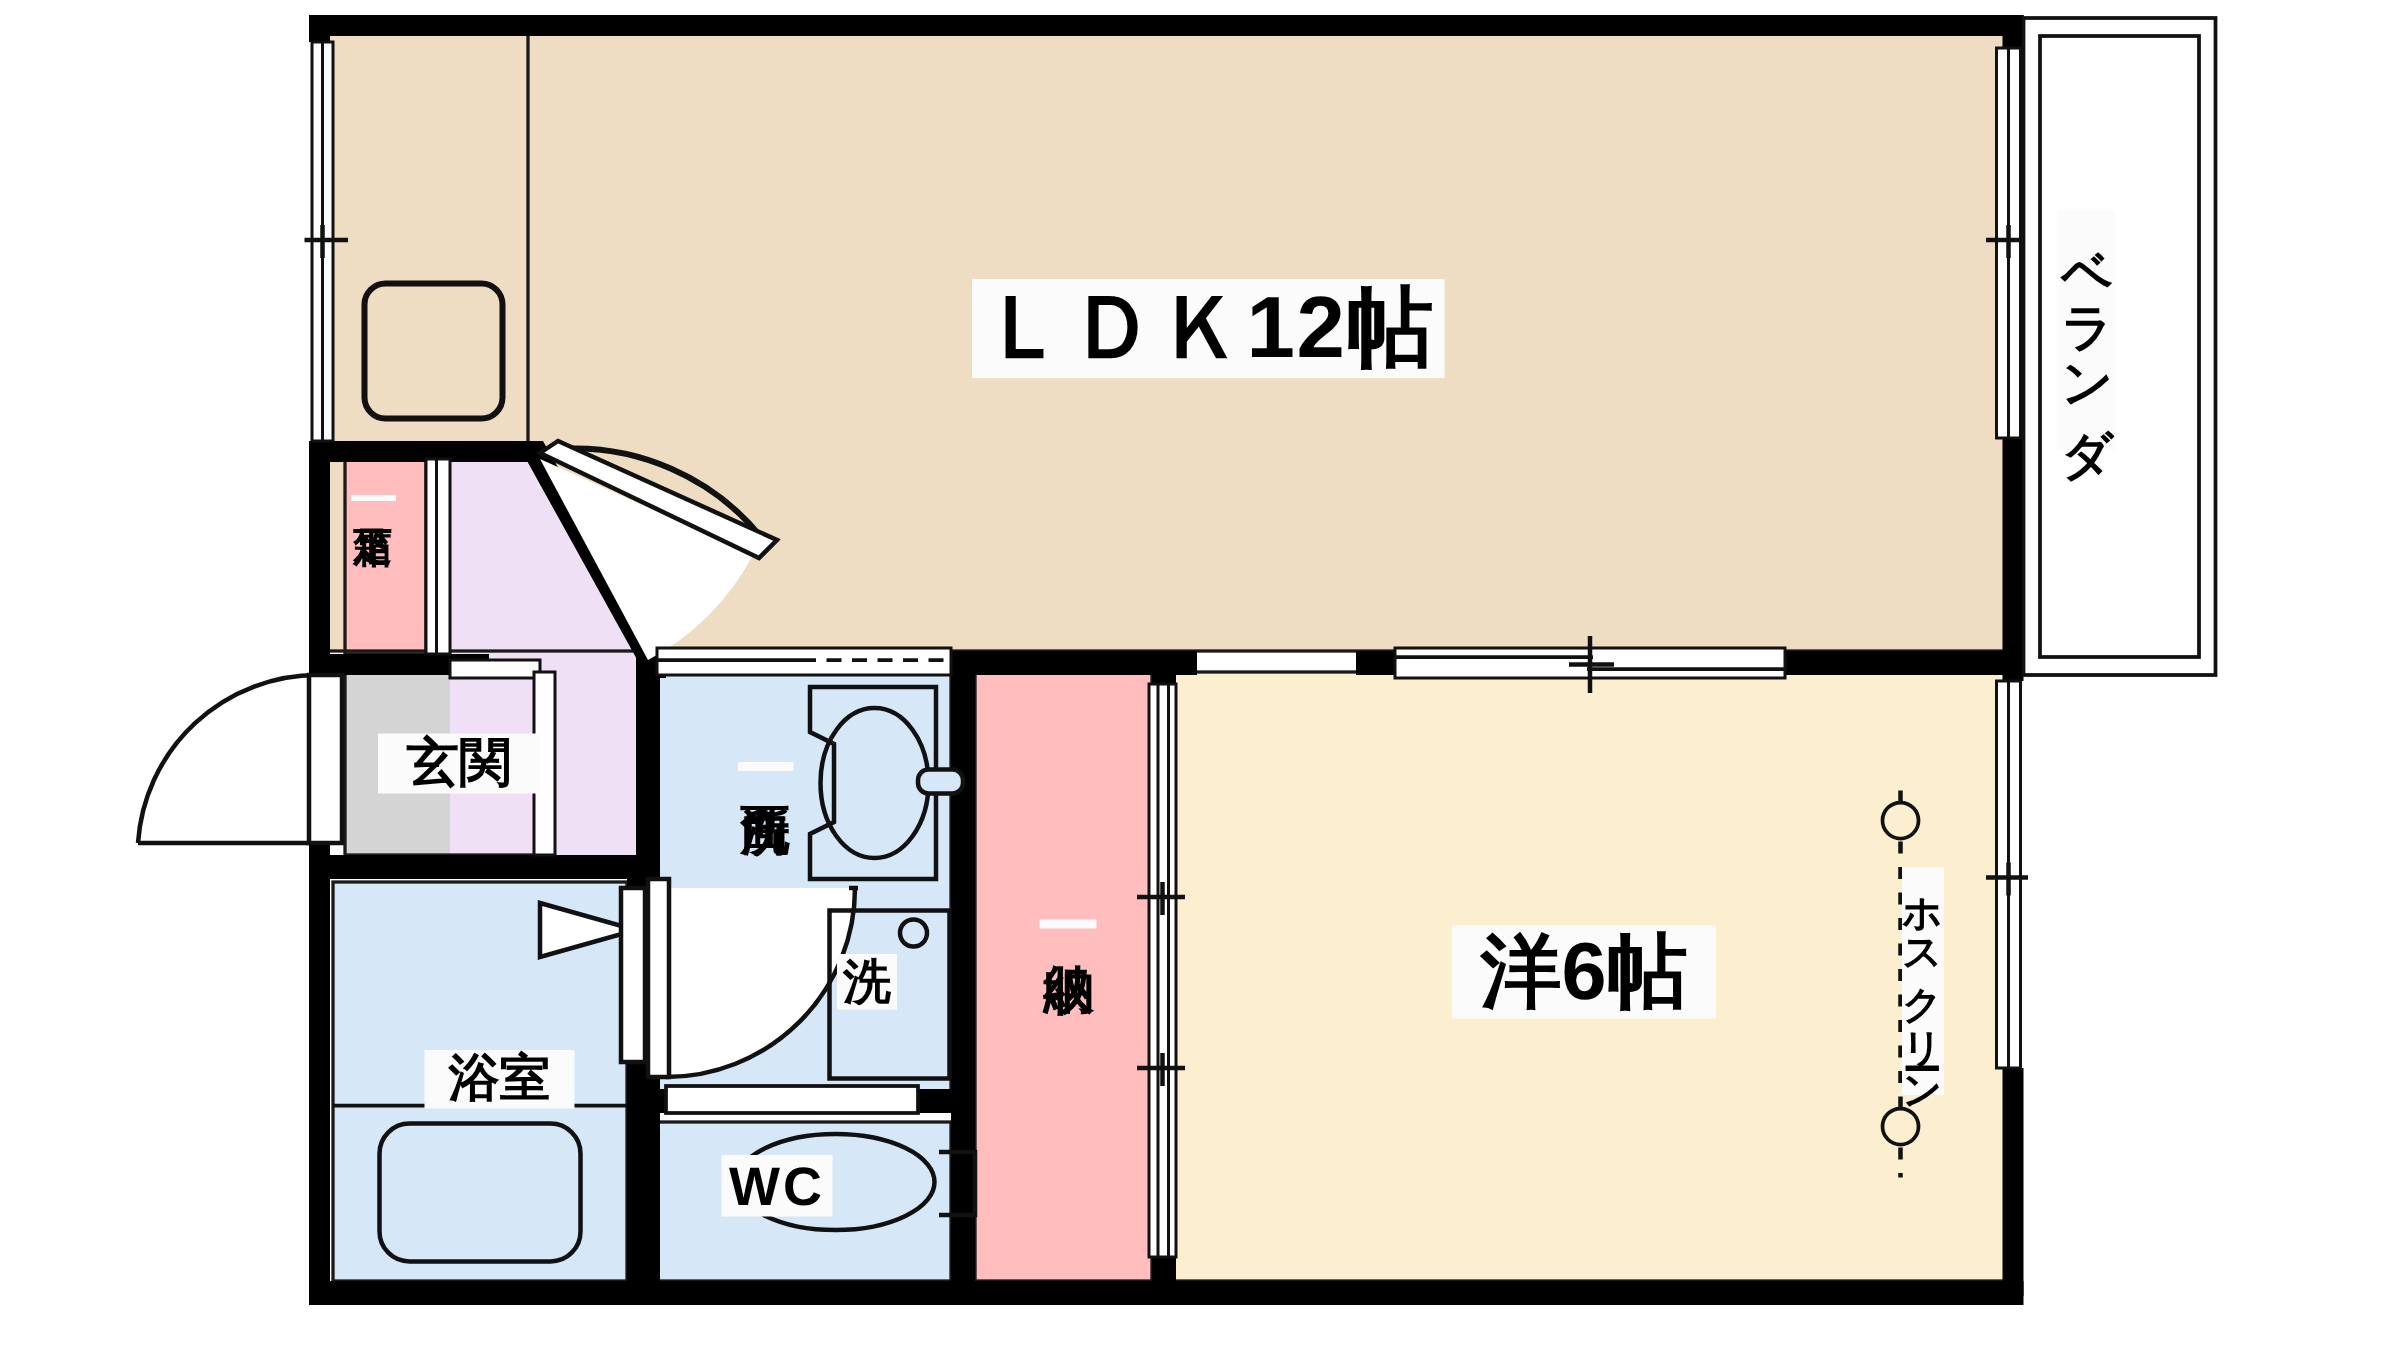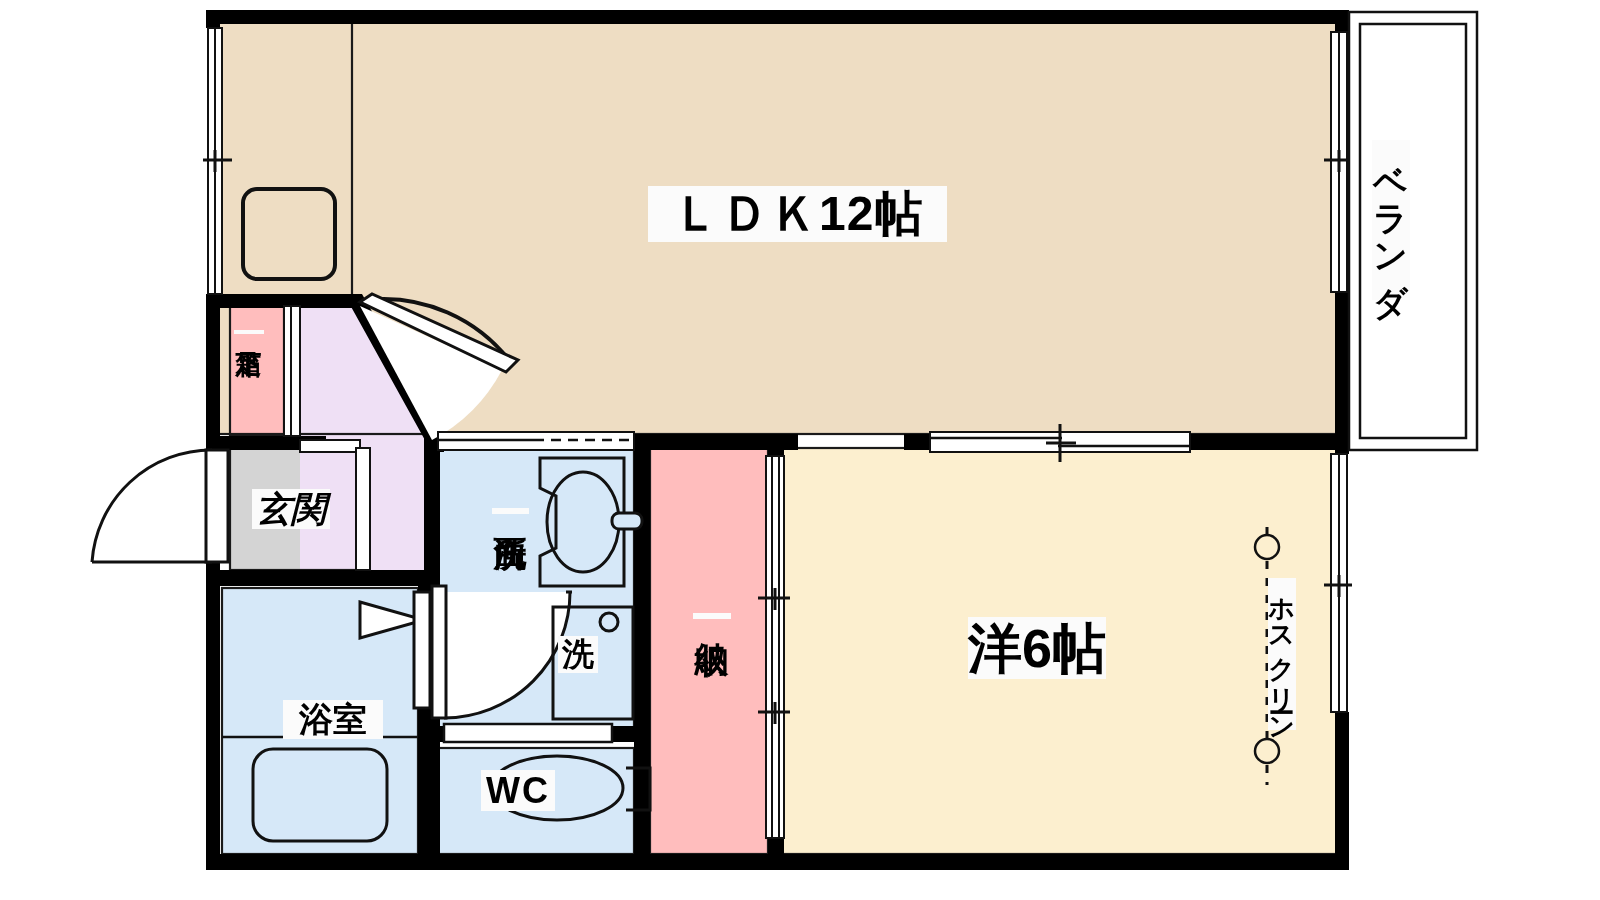--- a/index.html
+++ b/index.html
@@ -41,23 +41,23 @@
     white-space: pre;
     line-height: 1.04;
     font-weight: 700;
     letter-spacing: 0px;
   }
   .lbl.vert {
     writing-mode: vertical-rl;
     text-orientation: upright;
     line-height: 1.0;
   }
-  .lbl-ldk   { left: 648px; top: 186px; font-size: 48px; padding: 3px 24px; letter-spacing: 1px; }
-  .lbl-yoshitsu { left: 968px; top: 617px; font-size: 54px; padding: 3px 0; }
-  .lbl-genkan { left: 252px; top: 489px; font-size: 35px; padding: 2px 4px; font-style: italic; }
+  .lbl-ldk   { left: 648px; top: 186px; font-size: 58px; padding: 3px 6px; letter-spacing: 1px; }
+  .lbl-yoshitsu { left: 968px; top: 617px; font-size: 54px; padding: 3px 19px; }
+  .lbl-genkan { left: 252px; top: 489px; font-size: 35px; padding: 2px 19px; }
   .lbl-yokushitsu { left: 283px; top: 700px; font-size: 34px; padding: 2px 16px; }
   .lbl-wc { left: 481px; top: 770px; font-size: 36px; padding: 2px 5px; letter-spacing: 2px; }
   .lbl-senmenjo { left: 492px; top: 508px; font-size: 33px; padding: 3px 2px; }
   .lbl-sen { left: 558px; top: 636px; font-size: 32px; padding: 2px 4px; }
   .lbl-shunou { left: 693px; top: 613px; font-size: 34px; padding: 3px 2px; }
   .lbl-getabako { left: 234px; top: 330px; font-size: 26px; padding: 2px 2px; }
   .lbl-veranda { left: 1372px; top: 140px; font-size: 34px; padding: 3px 2px; }
   .lbl-hoscreen { left: 1268px; top: 578px; font-size: 26px; padding: 2px 1px; }
 </style>
 </head>

